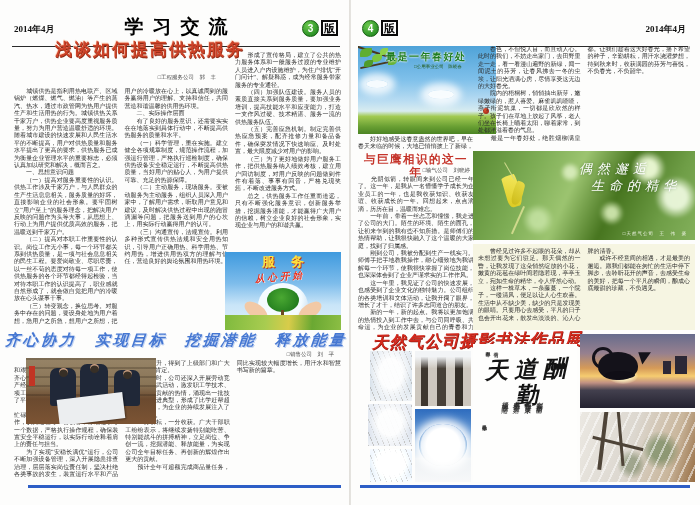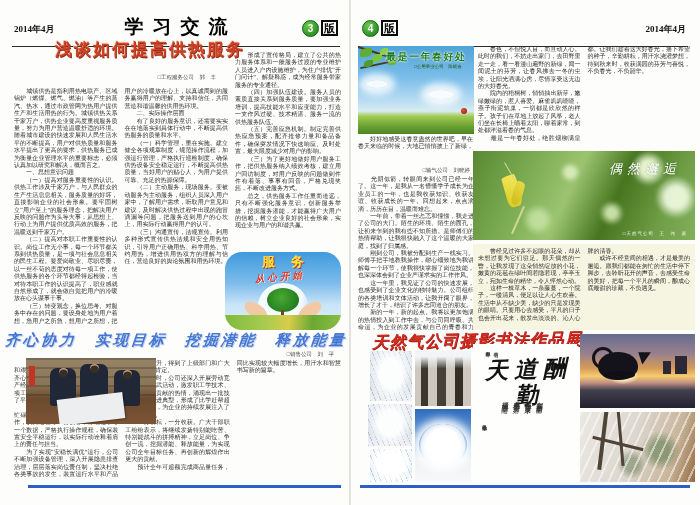--- a/index.html
+++ b/index.html
@@ -173,21 +173,21 @@
 　　有了良好的服务意识，还需要实实在在地落实到具体行动中，不断提高供热服务的质量和水平。
 　　（一）科学管理，重在实施。建立健全各项规章制度，规范操作流程，加强运行管理，严格执行巡检制度，确保供热设备安全稳定运行，不断提高供热质量，当好用户的贴心人，为用户提供可靠、充足的热源保障。
 　　（二）主动服务，现场服务。变被动服务为主动服务，组织人员深入用户家中，了解用户需求，听取用户意见和建议，及时解决供热过程中出现的跑冒滴漏等问题，把服务送到用户的心坎上，用实际行动赢得用户的认可。
 　　（三）沟通宣传，法规宣传。利用多种形式宣传供热法规和安全用热知识，引导用户正确用热、科学用热、节约用热，增进供用热双方的理解与信任，营造良好的舆论氛围和用热环境。</div>
     <div class="tx" style="left:231px;top:48px;width:106px;height:198px;">　　形成了宣传格局，建立了公共的热力服务体系和一般服务过渡的专业维护人员进入户内设施维护，为住户排忧“开门问计”、解疑释惑，成为经常服务带家服务的专业通径。
 　　（四）加强队伍建设。服务人员的素质直接关系到服务质量，要加强业务培训，提高技能水平和应变能力，打造一支作风过硬、技术精湛、服务一流的供热服务队伍。
 　　（五）完善应急机制。制定完善供热应急预案，配齐抢修力量和备品备件，确保突发情况下快速响应、及时处置，最大限度减少对用户的影响。
 　　（三）为了更好地做好用户服务工作，把供热服务纳入绩效考核，建立用户回访制度，对用户反映的问题做到件件有着落、事事有回音，严格兑现奖惩，不断改进服务方式。
 　　总之，供热服务工作任重而道远，只有不断强化服务意识，创新服务举措，挖掘服务潜能，才能赢得广大用户的信赖，树立企业良好的社会形象，实现企业与用户的和谐共赢。</div>
 
-    <div class="photo svcpic" style="left:221px;top:248px;width:116px;height:78px;border-radius:17px;">
+    <div class="photo svcpic" style="left:221px;top:248px;width:116px;height:78px;">
       <div class="svc-w">服务</div>
       <div class="svc-s">从心开始</div>
       <div class="svc-globe"></div>
       <div class="svc-tree"></div>
       <div class="svc-trunk"></div>
       <div class="svc-hand" style="left:18px;top:52px;transform:rotate(35deg);"></div>
       <div class="svc-hand" style="left:72px;top:52px;transform:rotate(-35deg);"></div>
       <div class="svc-grass"></div>
     </div>
 
@@ -219,55 +219,57 @@
     <div class="blue-line" style="left:24px;width:313px;top:481px;"></div>
   </section>
 
   <section class="page pageR">
     <span class="badge" style="left:10px;">
       <i class="bnum">4</i><b class="bban">版</b>
     </span>
     <span class="hdr-date" style="right:10px;">2014年4月</span>
     <div class="rule"></div>
 
-    <div class="photo springpic" style="left:6px;top:42px;width:116px;height:88px;">
+    <div class="photo springpic" style="left:6px;top:42px;width:138px;height:88px;">
       <div class="cloud" style="left:8px;top:34px;width:22px;height:8px;"></div>
       <div class="cloud" style="left:70px;top:44px;width:26px;height:9px;"></div>
       <div class="branch" style="left:-2px;top:6px;width:42px;height:2px;transform:rotate(18deg);"></div>
       <div class="branch" style="left:2px;top:18px;width:30px;height:1.5px;transform:rotate(-12deg);"></div>
       <div class="leaf" style="left:2px;top:2px;width:12px;height:9px;background:#5fae30;"></div>
       <div class="leaf" style="left:14px;top:8px;width:10px;height:8px;background:#7cc63e;"></div>
       <div class="leaf" style="left:6px;top:14px;width:9px;height:7px;background:#4f9c2c;"></div>
       <div class="leaf" style="left:22px;top:2px;width:8px;height:7px;background:#8cd04a;"></div>
       <div class="leaf" style="left:30px;top:12px;width:9px;height:7px;background:#69b436;"></div>
       <div class="spring-title">最是一年春好处</div>
       <div class="spring-by">□公用事业公司　陈晓春</div>
       <div class="ladybug"></div>
     </div>
 
     <div class="tx c2" style="left:126px;top:42px;width:212px;height:102px;">　　春色，不但悦人目，而且动人心。此时的我们，不妨走出家门，去田野里走一走，看一看漫山遍野的新绿，闻一闻泥土的芬芳，让春风拂去一冬的尘埃，让阳光洒满心房，尽情享受这无边的大好春光。
 　　院内的梧桐树，悄悄抽出新芽，嫩绿嫩绿的，惹人喜爱。麻雀叽叽喳喳，燕子衔泥筑巢，一切都是欣欣然的样子。孩子们在草地上放起了风筝，老人们坐在长椅上晒着太阳，聊着家常，到处都洋溢着春的气息。
 　　最是一年春好处，绝胜烟柳满皇都。让我们趁着这大好春光，播下希望的种子，辛勤耕耘，用汗水浇灌梦想，待到秋来时，收获满园的芬芳与喜悦，不负春光，不负韶华。</div>
     <div class="tx" style="left:6px;top:132px;width:115px;height:15px;">　　好好地感受这春意盎然的世界吧，早在春天来临的时候，大地已悄悄披上了新绿，处处生机勃勃，处处春意融融。</div>
 
+    <h2 class="eagle-title" style="left:6px;top:149px;width:116px;text-align:center;">与巨鹰相识的这一年</h2>
     <div class="byline" style="left:6px;width:112px;top:163px;">□输气公司　刘晓婷</div>
     <div class="tx" style="left:6px;top:172px;width:116px;height:154px;">　　光阴似箭，转眼间来到公司已经一年了。这一年，是我从一名懵懂学子成长为企业员工的一年，也是我收获知识、收获友谊、收获成长的一年。回想起来，点点滴滴，历历在目，温暖而难忘。
 　　一年前，带着一丝忐忑和憧憬，我走进了公司的大门。陌生的环境、陌生的面孔，让初来乍到的我有些不知所措。是师傅们的热情帮助，让我很快融入了这个温暖的大家庭，找到了归属感。
 　　刚到公司，我被分配到生产一线实习。师傅手把手地教我操作，耐心细致地为我讲解每一个环节，使我很快掌握了岗位技能，也深深体会到了企业严谨求实的工作作风。
 　　这一年里，我见证了公司的快速发展，也感受到了企业文化的独特魅力。公司组织的各类培训和文体活动，让我开阔了眼界，增长了才干，结识了许多志同道合的朋友。
 　　新的一年，新的起点。我将以更加饱满的热情投入到工作中去，与公司同呼吸、共命运，为企业的发展贡献自己的青春和力量。努力吧，未来属于我们！</div>
 
     <div class="photo flowerpic" style="left:121px;top:147px;width:222px;height:89px;">
       <div class="fl-bg"></div>
       <div class="fl-petal" style="left:32px;top:24px;width:15px;height:32px;border-radius:80% 20% 55% 45%/10% 90% 60% 40%;transform:rotate(-16deg);"></div>
       <div class="fl-petal" style="left:40px;top:30px;width:10px;height:24px;border-radius:30% 70% 60% 40%/80% 20% 60% 40%;transform:rotate(14deg);background:linear-gradient(25deg,#cdbb18,#e8dc48);"></div>
       <div class="fl-stem" style="left:44px;top:54px;width:1.5px;height:30px;transform:rotate(24deg);"></div>
       <div class="fl-stem" style="left:36px;top:10px;width:1.2px;height:20px;transform:rotate(-30deg);"></div>
       <div class="fl-text">
         <div class="l1">偶然邂逅</div>
+        <div class="l2">生命的精华</div>
       </div>
       <div class="fl-credit">□天然气公司　王　伟　摄</div>
     </div>
 
     <div class="tx c2 flower-essay" style="left:121px;top:240px;width:212px;height:78px;">　　曾经见过许多不起眼的花朵，却从未想过要为它们驻足。那天偶然的一瞥，让我发现了这朵悄然绽放的小花，嫩黄的花苞在绿叶间若隐若现，亭亭玉立，宛如生命的精华，令人怦然心动。
 　　这样一株草木，一条藤蔓，一个院子，一缕清风，便足以让人心生欢喜。生活中从不缺少美，缺少的只是发现美的眼睛。只要用心去感受，平凡的日子也会开出花来，散发出淡淡的、沁人心脾的清香。
 　　或许不经意间的相遇，才是最美的邂逅。愿我们都能在匆忙的生活中停下脚步，去聆听花开的声音，去感受生命的美好，把每一个平凡的瞬间，酿成心底最甜的珍藏，不负遇见。</div>
 
     <h2 class="exh-title" style="left:20px;top:327px;width:230px;">天然气公司摄影书法作品展</h2>
 

